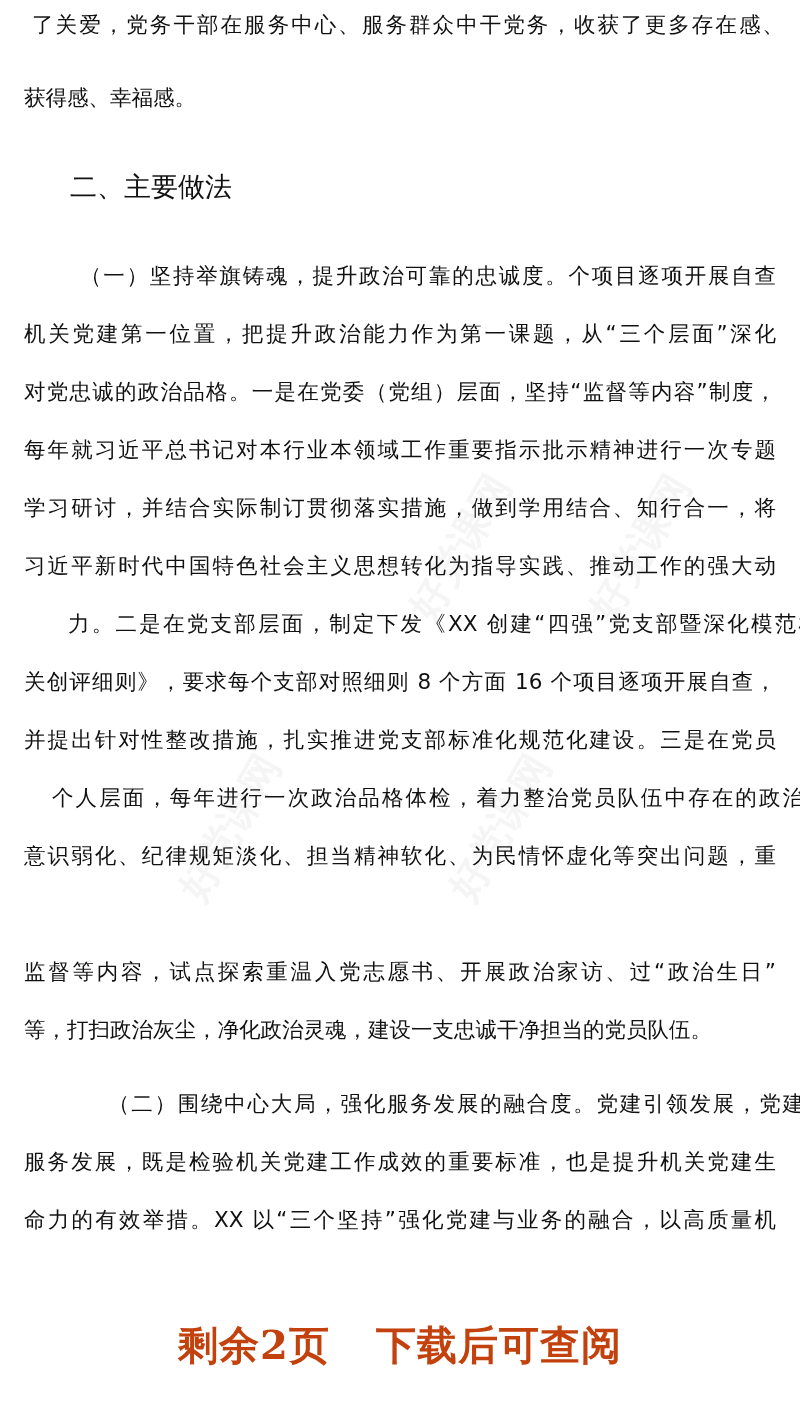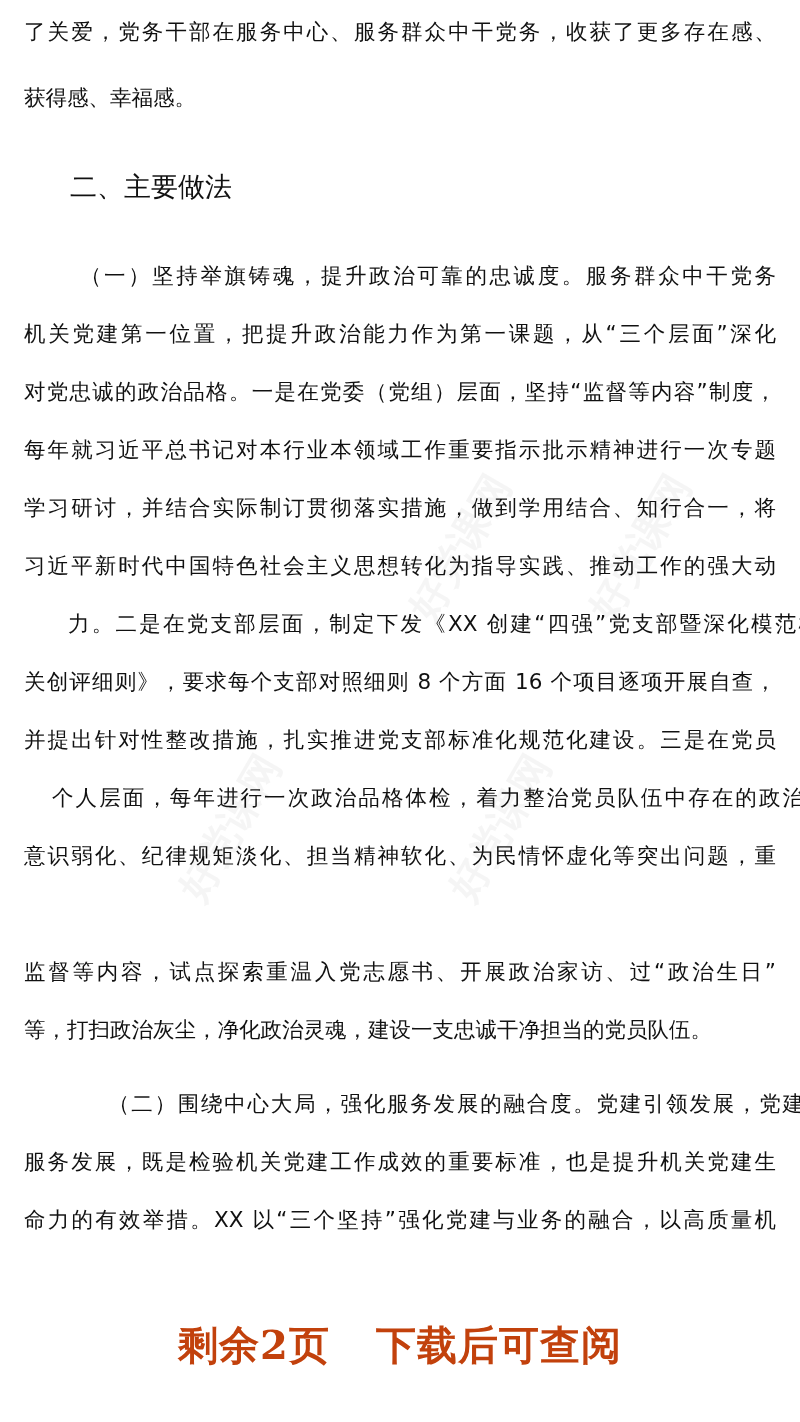--- a/index.html
+++ b/index.html
@@ -76,26 +76,26 @@
 </head>
 <body>
 
 <div class="page">
 
   <div class="watermark" style="left:380px; top:520px;">好党课网</div>
   <div class="watermark" style="left:560px; top:520px;">好党课网</div>
   <div class="watermark" style="left:150px; top:800px;">好党课网</div>
   <div class="watermark" style="left:420px; top:800px;">好党课网</div>
 
-  <div class="line" style="top:17px;">了关爱，党务干部在服务中心、服务群众中干党务，收获了更多存在感、</div>
+  <div class="line" style="top:10px;margin-left:8px;">了关爱，党务干部在服务中心、服务群众中干党务，收获了更多存在感、</div>
   <div class="line last" style="top:83px;">获得感、幸福感。</div>
 
   <div class="heading" style="top:172px;">二、主要做法</div>
 
-  <div class="line indent" style="top:261px;">（一）坚持举旗铸魂，提升政治可靠的忠诚度。服务群众中干党务</div>
+  <div class="line indent" style="top:261px;">（一）坚持举旗铸魂，提升政治可靠的忠诚度。个项目逐项开展自查</div>
   <div class="line" style="top:319px;">机关党建第一位置，把提升政治能力作为第一课题，从“三个层面”深化</div>
   <div class="line" style="top:377px;">对党忠诚的政治品格。一是在党委（党组）层面，坚持“监督等内容”制度，</div>
   <div class="line" style="top:435px;">每年就习近平总书记对本行业本领域工作重要指示批示精神进行一次专题</div>
   <div class="line" style="top:493px;">学习研讨，并结合实际制订贯彻落实措施，做到学用结合、知行合一，将</div>
   <div class="line" style="top:551px;">习近平新时代中国特色社会主义思想转化为指导实践、推动工作的强大动</div>
   <div class="line" style="top:609px;margin-left:44px;">力。二是在党支部层面，制定下发《XX 创建“四强”党支部暨深化模范机</div>
   <div class="line" style="top:667px;">关创评细则》，要求每个支部对照细则 8 个方面 16 个项目逐项开展自查，</div>
   <div class="line" style="top:725px;">并提出针对性整改措施，扎实推进党支部标准化规范化建设。三是在党员</div>
   <div class="line" style="top:783px;margin-left:28px;">个人层面，每年进行一次政治品格体检，着力整治党员队伍中存在的政治</div>
   <div class="line" style="top:841px;">意识弱化、纪律规矩淡化、担当精神软化、为民情怀虚化等突出问题，重</div>

